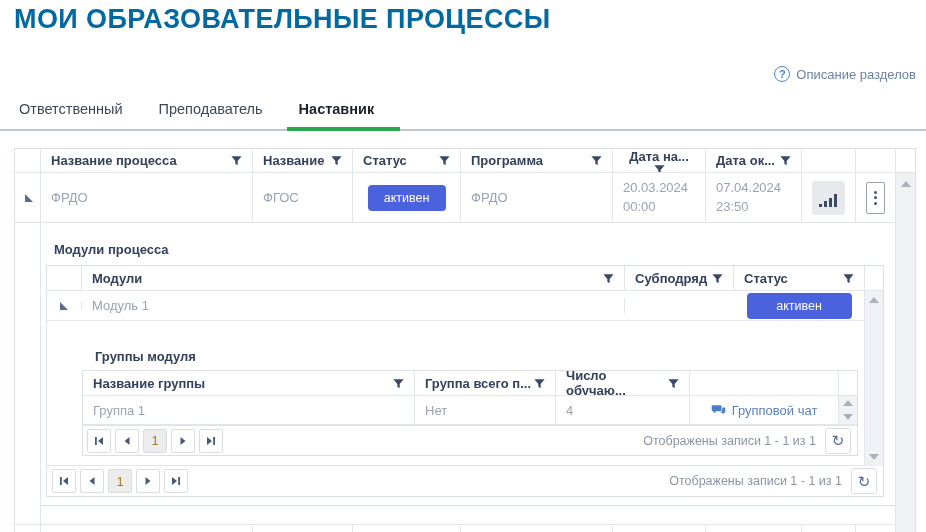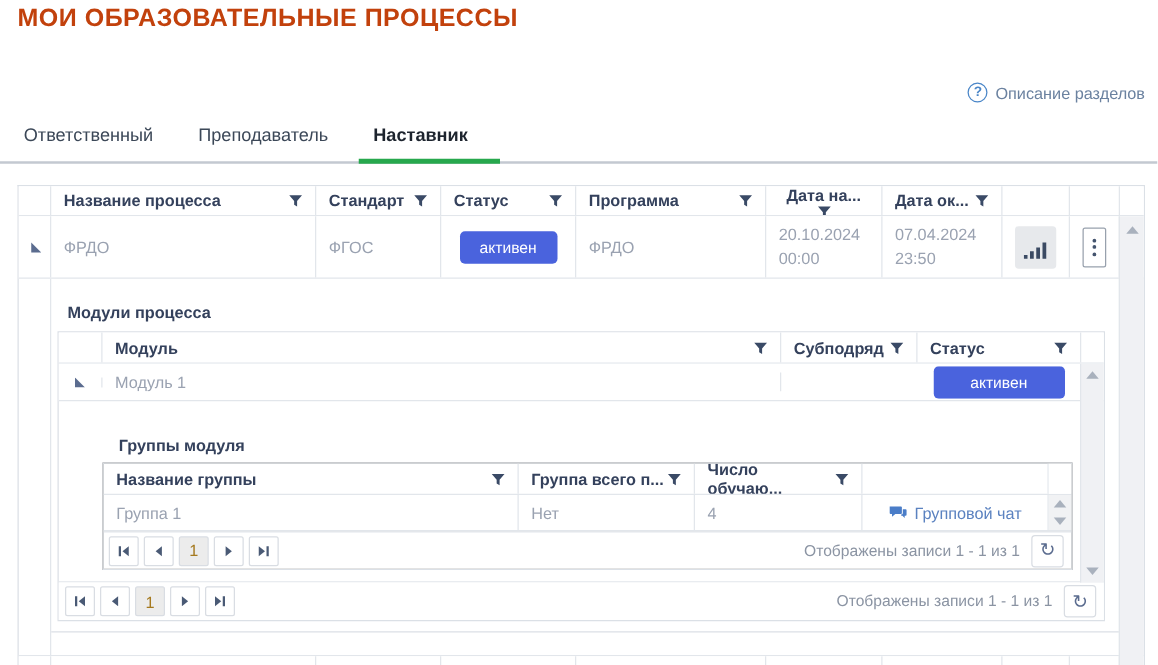--- a/index.html
+++ b/index.html
@@ -1,22 +1,22 @@
 <!DOCTYPE html>
 <html><head>
 <meta charset="utf-8">
 <style>
   * { margin:0; padding:0; box-sizing:border-box; }
   html,body { width:926px; height:532px; overflow:hidden; background:#fff;
     font-family:"Liberation Sans","DejaVu Sans",sans-serif; }
   .page { position:relative; width:926px; height:532px; }
 
   
-  .title { position:absolute; left:14px; top:4px; font-size:20px; font-weight:700;
-    color:#c2410c; letter-spacing:.4px; }
+  .title { position:absolute; left:14px; top:4px; font-size:27px; font-weight:700;
+    color:#0369a1; letter-spacing:.4px; }
   .help { position:absolute; right:10px; top:66px; display:flex; align-items:center;
     gap:6px; cursor:pointer; }
   .help .qicon { width:16px; height:16px; border:1.4px solid #4a86c8; border-radius:50%;
     color:#4a86c8; font-size:11px; font-weight:700; display:flex; align-items:center;
     justify-content:center; }
   .help .htext { font-size:13px; color:#6b82a0; }
 
   
   .tabsbar { position:absolute; left:0; top:100px; width:926px; height:31px;
     border-bottom:2px solid #c3c9d1; padding-left:15px; display:flex; align-items:flex-end; }
@@ -142,21 +142,21 @@
 
     <div class="row o-header">
       <div class="cell c-hier"></div>
       <div class="cell hdr-cell c-name">
         <span>Название процесса</span>
         <svg class="funnel" width="11" height="11" viewBox="0 0 14 14">
             <path d="M0.5 1.5 h13 L8.5 7.5 v5.5 l-3 -1.8 V7.5 Z" fill="#3a4a66"></path>
           </svg>
       </div>
       <div class="cell hdr-cell c-std">
-        <span>Стандарт</span>
+        <span>Название</span>
         <svg class="funnel" width="11" height="11" viewBox="0 0 14 14">
             <path d="M0.5 1.5 h13 L8.5 7.5 v5.5 l-3 -1.8 V7.5 Z" fill="#3a4a66"></path>
           </svg>
       </div>
       <div class="cell hdr-cell c-status" style="justify-content:space-between;">
         <span>Статус</span>
         <svg class="funnel" width="11" height="11" viewBox="0 0 14 14">
             <path d="M0.5 1.5 h13 L8.5 7.5 v5.5 l-3 -1.8 V7.5 Z" fill="#3a4a66"></path>
           </svg>
       </div>
@@ -193,21 +193,21 @@
       <div class="cell c-std">
           <span class="txt">ФГОС</span>
         </div>
       <div class="cell c-status">
         <button class="statusbtn" style="width:78px;">активен</button>
       </div>
       <div class="cell c-prog">
           <span class="txt">ФРДО</span>
         </div>
       <div class="cell c-d1 datecell">
-        <span class="txt">20.10.2024</span>
+        <span class="txt">20.03.2024</span>
         <span class="txt">00:00</span>
       </div>
       <div class="cell c-d2 datecell">
         <span class="txt">07.04.2024</span>
         <span class="txt">23:50</span>
       </div>
       <div class="cell c-chart">
         <button class="chartbtn">
           <svg width="20" height="15" viewBox="0 0 20 15">
             <rect x="0" y="11" width="3" height="3" fill="#3b4a63"></rect>
@@ -230,21 +230,21 @@
     <div class="o-detail">
       <div class="cell c-hier" style="border-bottom:none;"></div>
       <div class="detail-cell">
         <div class="detail-wrap">
           <div class="seclabel">Модули процесса</div>
 
           <div class="grid-mod">
             <div class="row m-header">
               <div class="cell mc-hier"></div>
               <div class="cell hdr-cell mc-mod">
-                <span>Модуль</span>
+                <span>Модули</span>
                 <svg class="funnel" width="11" height="11" viewBox="0 0 14 14">
                     <path d="M0.5 1.5 h13 L8.5 7.5 v5.5 l-3 -1.8 V7.5 Z" fill="#3a4a66"></path>
                   </svg>
               </div>
               <div class="cell hdr-cell mc-sub">
                 <span>Субподряд</span>
                 <svg class="funnel" width="11" height="11" viewBox="0 0 14 14">
                     <path d="M0.5 1.5 h13 L8.5 7.5 v5.5 l-3 -1.8 V7.5 Z" fill="#3a4a66"></path>
                   </svg>
               </div>

